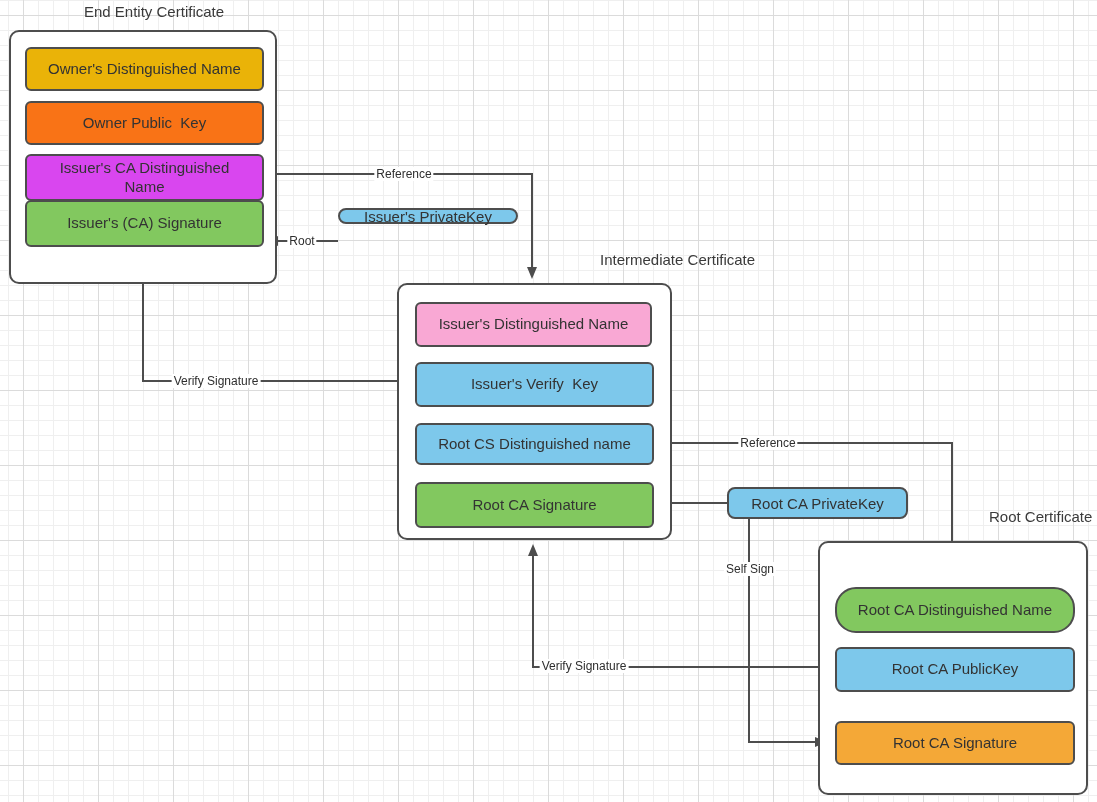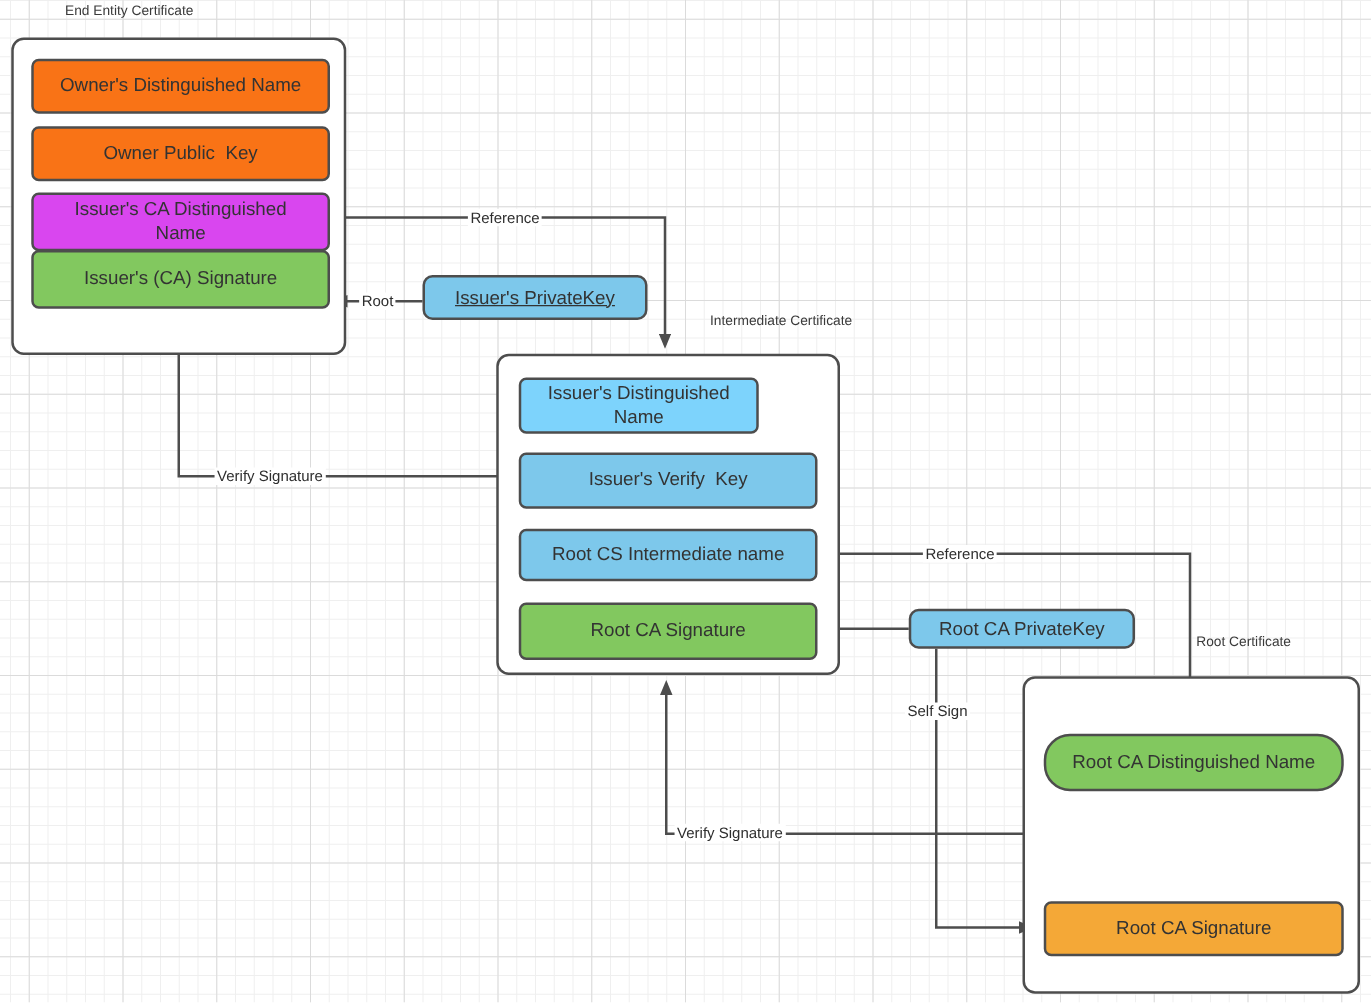--- a/index.html
+++ b/index.html
@@ -26,23 +26,24 @@
   }
   .cert-box {
     position: absolute;
     background: #ffffff;
     border: 2px solid #4d4d4d;
     border-radius: 10px;
     box-sizing: border-box;
   }
   .cert-title {
     position: absolute;
-    font-size: 11px;
+    font-size: 15px;
     color: #3a3a3a;
     white-space: nowrap;
+    margin-left: 32px;
   }
   .field {
     position: absolute;
     border: 2px solid #4d4d4d;
     border-radius: 6px;
     box-sizing: border-box;
     display: flex;
     align-items: center;
     justify-content: center;
     text-align: center;
@@ -91,41 +92,42 @@
     <polyline points="338,241 269,241" fill="none" stroke="#4d4d4d" stroke-width="2" marker-end="url(#arrowhead)"></polyline>
     <polyline points="412,381 143,381 143,263" fill="none" stroke="#4d4d4d" stroke-width="2" marker-end="url(#arrowhead)"></polyline>
     <polyline points="652,443 952,443 952,579" fill="none" stroke="#4d4d4d" stroke-width="2" marker-end="url(#arrowhead)"></polyline>
     <polyline points="727,503 659,503" fill="none" stroke="#4d4d4d" stroke-width="2" marker-end="url(#arrowhead)"></polyline>
     <polyline points="749,519 749,742 824,742" fill="none" stroke="#4d4d4d" stroke-width="2" marker-end="url(#arrowhead)"></polyline>
     <polyline points="833,667 533,667 533,547" fill="none" stroke="#4d4d4d" stroke-width="2" marker-end="url(#arrowhead)"></polyline>
   </svg>
 
   <div class="cert-title" style="left:52px; top:3px;">End Entity Certificate</div>
   <div class="cert-box" style="left:9px; top:30px; width:268px; height:254px;">
-    <div class="field" style="left: 14px; top: 15px; width: 239px; height: 44px; background: #f97316;">Owner's Distinguished Name</div>
+    <div class="field" style="left: 14px; top: 15px; width: 239px; height: 44px; background: #eab308;">Owner's Distinguished Name</div>
     <div class="field" style="left: 14px; top: 69px; width: 239px; height: 44px; background: #f97316;">Owner Public  Key</div>
     <div class="field" style="left: 14px; top: 122px; width: 239px; height: 47px; background: #d946ef;">Issuer's CA Distinguished Name</div>
     <div class="field" style="left: 14px; top: 168px; width: 239px; height: 47px; background: rgb(130, 200, 95);">Issuer's (CA) Signature</div>
   </div>
 
   <div class="cert-title" style="left:568px; top:251px;">Intermediate Certificate</div>
   <div class="cert-box" style="left:397px; top:283px; width:275px; height:257px;">
-    <div class="field" style="left: 16px; top: 17px; width: 192px; height: 45px; background: #7dd3fc;">Issuer's Distinguished Name</div>
+    <div class="field" style="left: 16px; top: 17px; width: 237px; height: 45px; background: #f9a8d4;">Issuer's Distinguished Name</div>
     <div class="field" style="left: 16px; top: 77px; width: 239px; height: 45px; background: rgb(125, 200, 235);">Issuer's Verify  Key</div>
-    <div class="field" style="left: 16px; top: 138px; width: 239px; height: 42px; background: rgb(125, 200, 235);">Root CS Intermediate name</div>
+    <div class="field" style="left: 16px; top: 138px; width: 239px; height: 42px; background: rgb(125, 200, 235);">Root CS Distinguished name</div>
     <div class="field" style="left: 16px; top: 197px; width: 239px; height: 46px; background: rgb(130, 200, 95);">Root CA Signature</div>
   </div>
 
   <div class="cert-title" style="left:957px; top:508px;">Root Certificate</div>
   <div class="cert-box" style="left:818px; top:541px; width:270px; height:254px;">
     <div class="field" style="left: 15px; top: 44px; width: 240px; height: 46px; background: rgb(130, 200, 95); border-radius: 21px;">Root CA Distinguished Name</div>
+    <div class="field" style="left: 15px; top: 104px; width: 240px; height: 45px; background: rgb(125, 200, 235);">Root CA PublicKey</div>
     <div class="field" style="left: 15px; top: 178px; width: 240px; height: 44px; background: rgb(244, 168, 55);">Root CA Signature</div>
   </div>
 
-  <div class="key-box" style="left: 338px; top: 220px; width: 180px; height: 36px; background: rgb(125, 200, 235); text-decoration: underline;">Issuer's PrivateKey</div>
+  <div class="key-box" style="left: 338px; top: 208px; width: 180px; height: 16px; background: rgb(125, 200, 235);">Issuer's PrivateKey</div>
   <div class="key-box" style="left: 727px; top: 487px; width: 181px; height: 32px; background: rgb(125, 200, 235);">Root CA PrivateKey</div>
 
   <div class="edge-label" style="left:404px; top:174px;">Reference</div>
   <div class="edge-label" style="left:302px; top:241px;">Root</div>
   <div class="edge-label" style="left:216px; top:381px;">Verify Signature</div>
   <div class="edge-label" style="left:768px; top:443px;">Reference</div>
   <div class="edge-label" style="left:750px; top:569px;">Self Sign</div>
   <div class="edge-label" style="left:584px; top:666px;">Verify Signature</div>
 
 </div>

